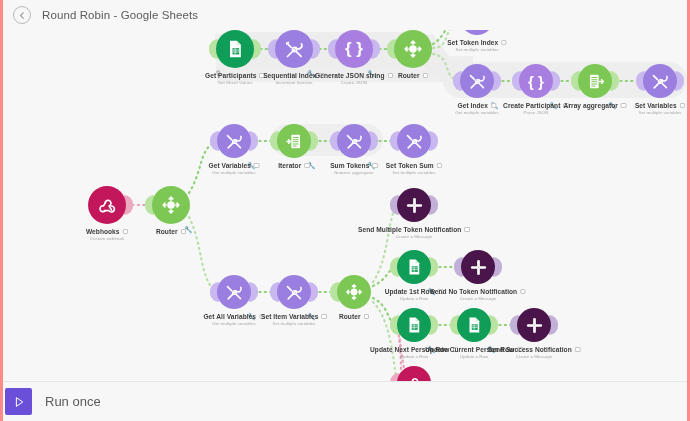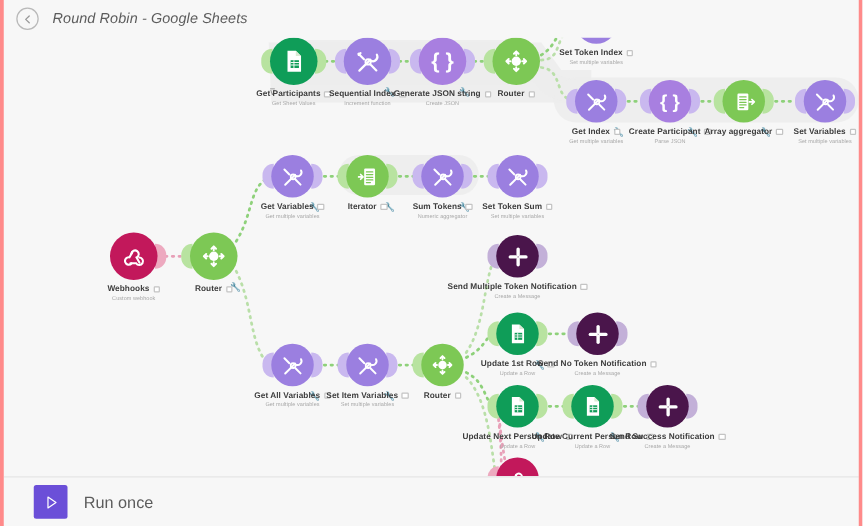--- a/index.html
+++ b/index.html
@@ -12,21 +12,20 @@
   .edge-left, .edge-right{
     position:absolute; top:0; bottom:0; width:3px; background:#ff8a8a; z-index:60;
   }
   .edge-left{left:0;} .edge-right{right:0;}
 
   
   .header{
     position:absolute; top:0; left:3px; right:3px; height:30px;
     background:#f7f7f7; display:flex; align-items:center; padding-left:10px;
     z-index:40;
-    font-style:italic;
   }
   .back-btn{
     width:18px;height:18px;border-radius:50%;border:1.3px solid #b9b9b9;
     display:flex;align-items:center;justify-content:center;color:#9a9a9a;
     font-size:10px;line-height:1;flex:none;cursor:pointer;
   }
   .header-title{
     margin-left:11px;font-size:11.5px;color:#5c5c5c;letter-spacing:.1px;white-space:nowrap;
   }
 
@@ -76,21 +75,21 @@
     margin-top:25px; margin-left:-17px; font-size:7px; color:#8a8a8a; z-index:6;
   }
 
   
   .ic{ display:block; }
 
   
   .bottombar{
     position:absolute; left:3px; right:3px; bottom:0; height:40px;
     background:#f7f7f7; border-top:1px solid #e6e6e6;
-    display:flex; align-items:center; padding-left:24px; z-index:40;
+    display:flex; align-items:center; padding-left:2px; z-index:40;
   }
   .run-btn{
     width:27px;height:27px;background:#6b4fd8;border-radius:2px;
     display:flex;align-items:center;justify-content:center;cursor:pointer;flex:none;
   }
   .run-label{ margin-left:13px;font-size:13px;color:#5c5c5c; }
 </style>
 </head>
 <body>
 

